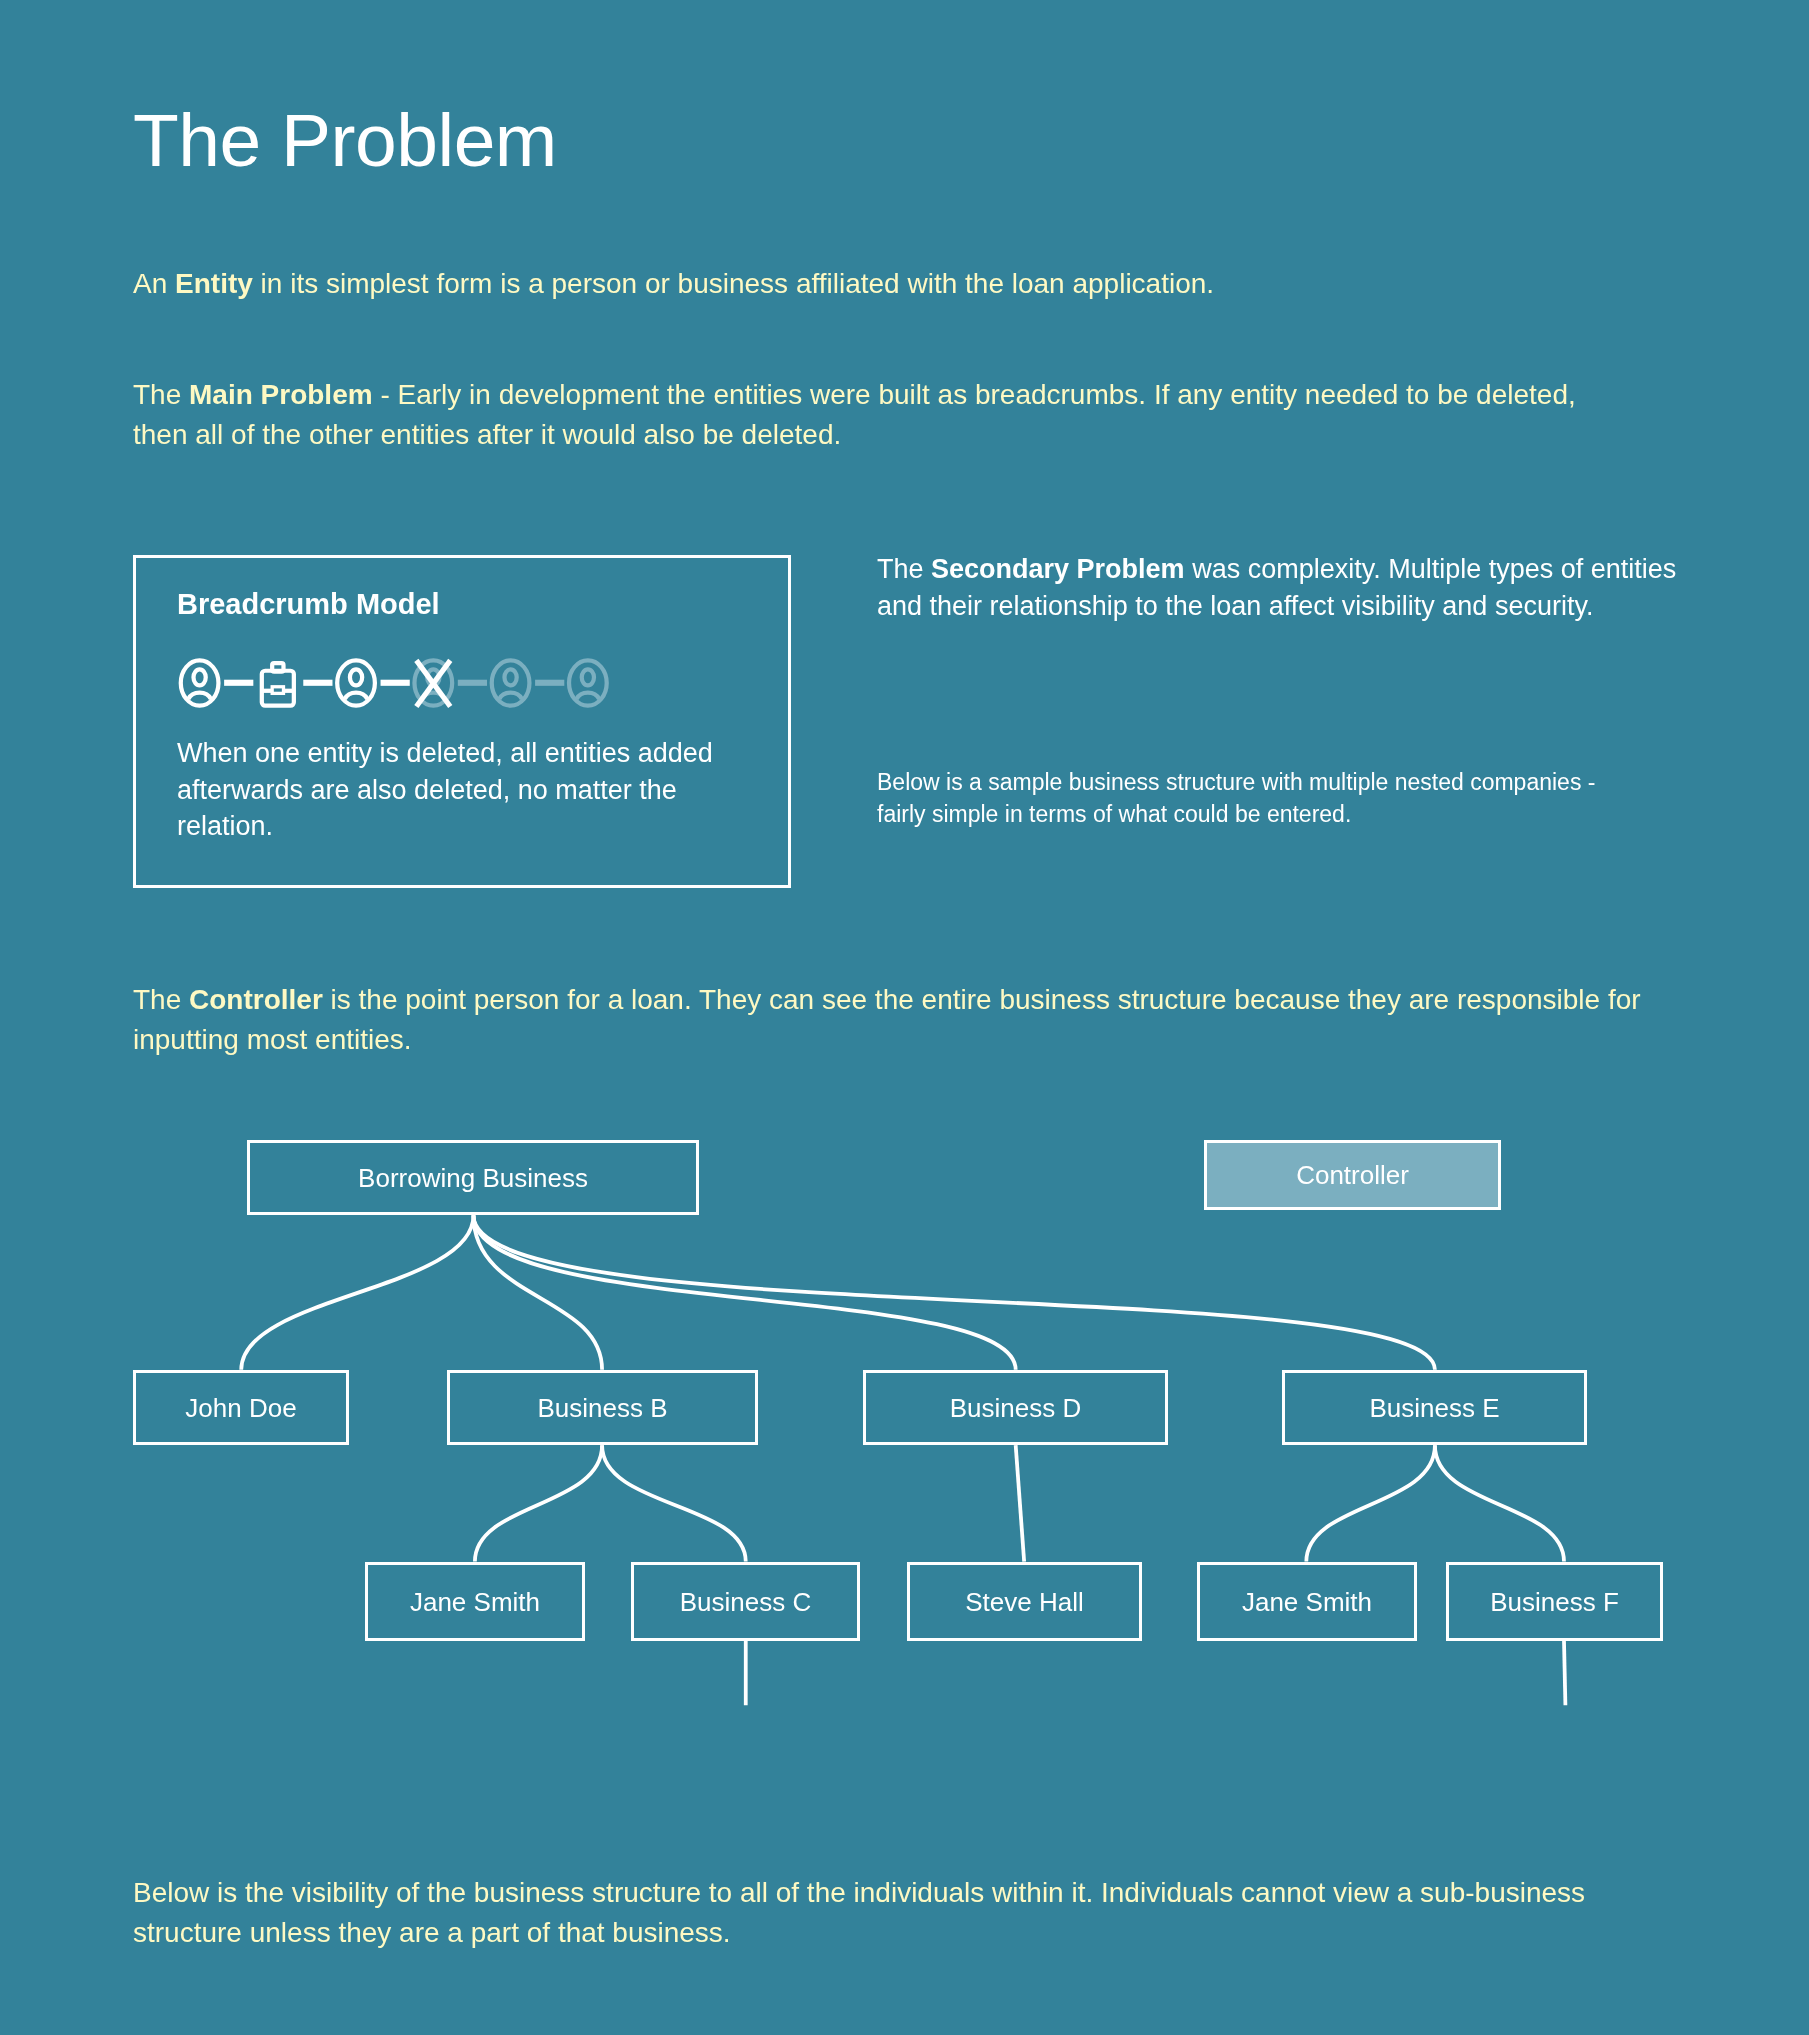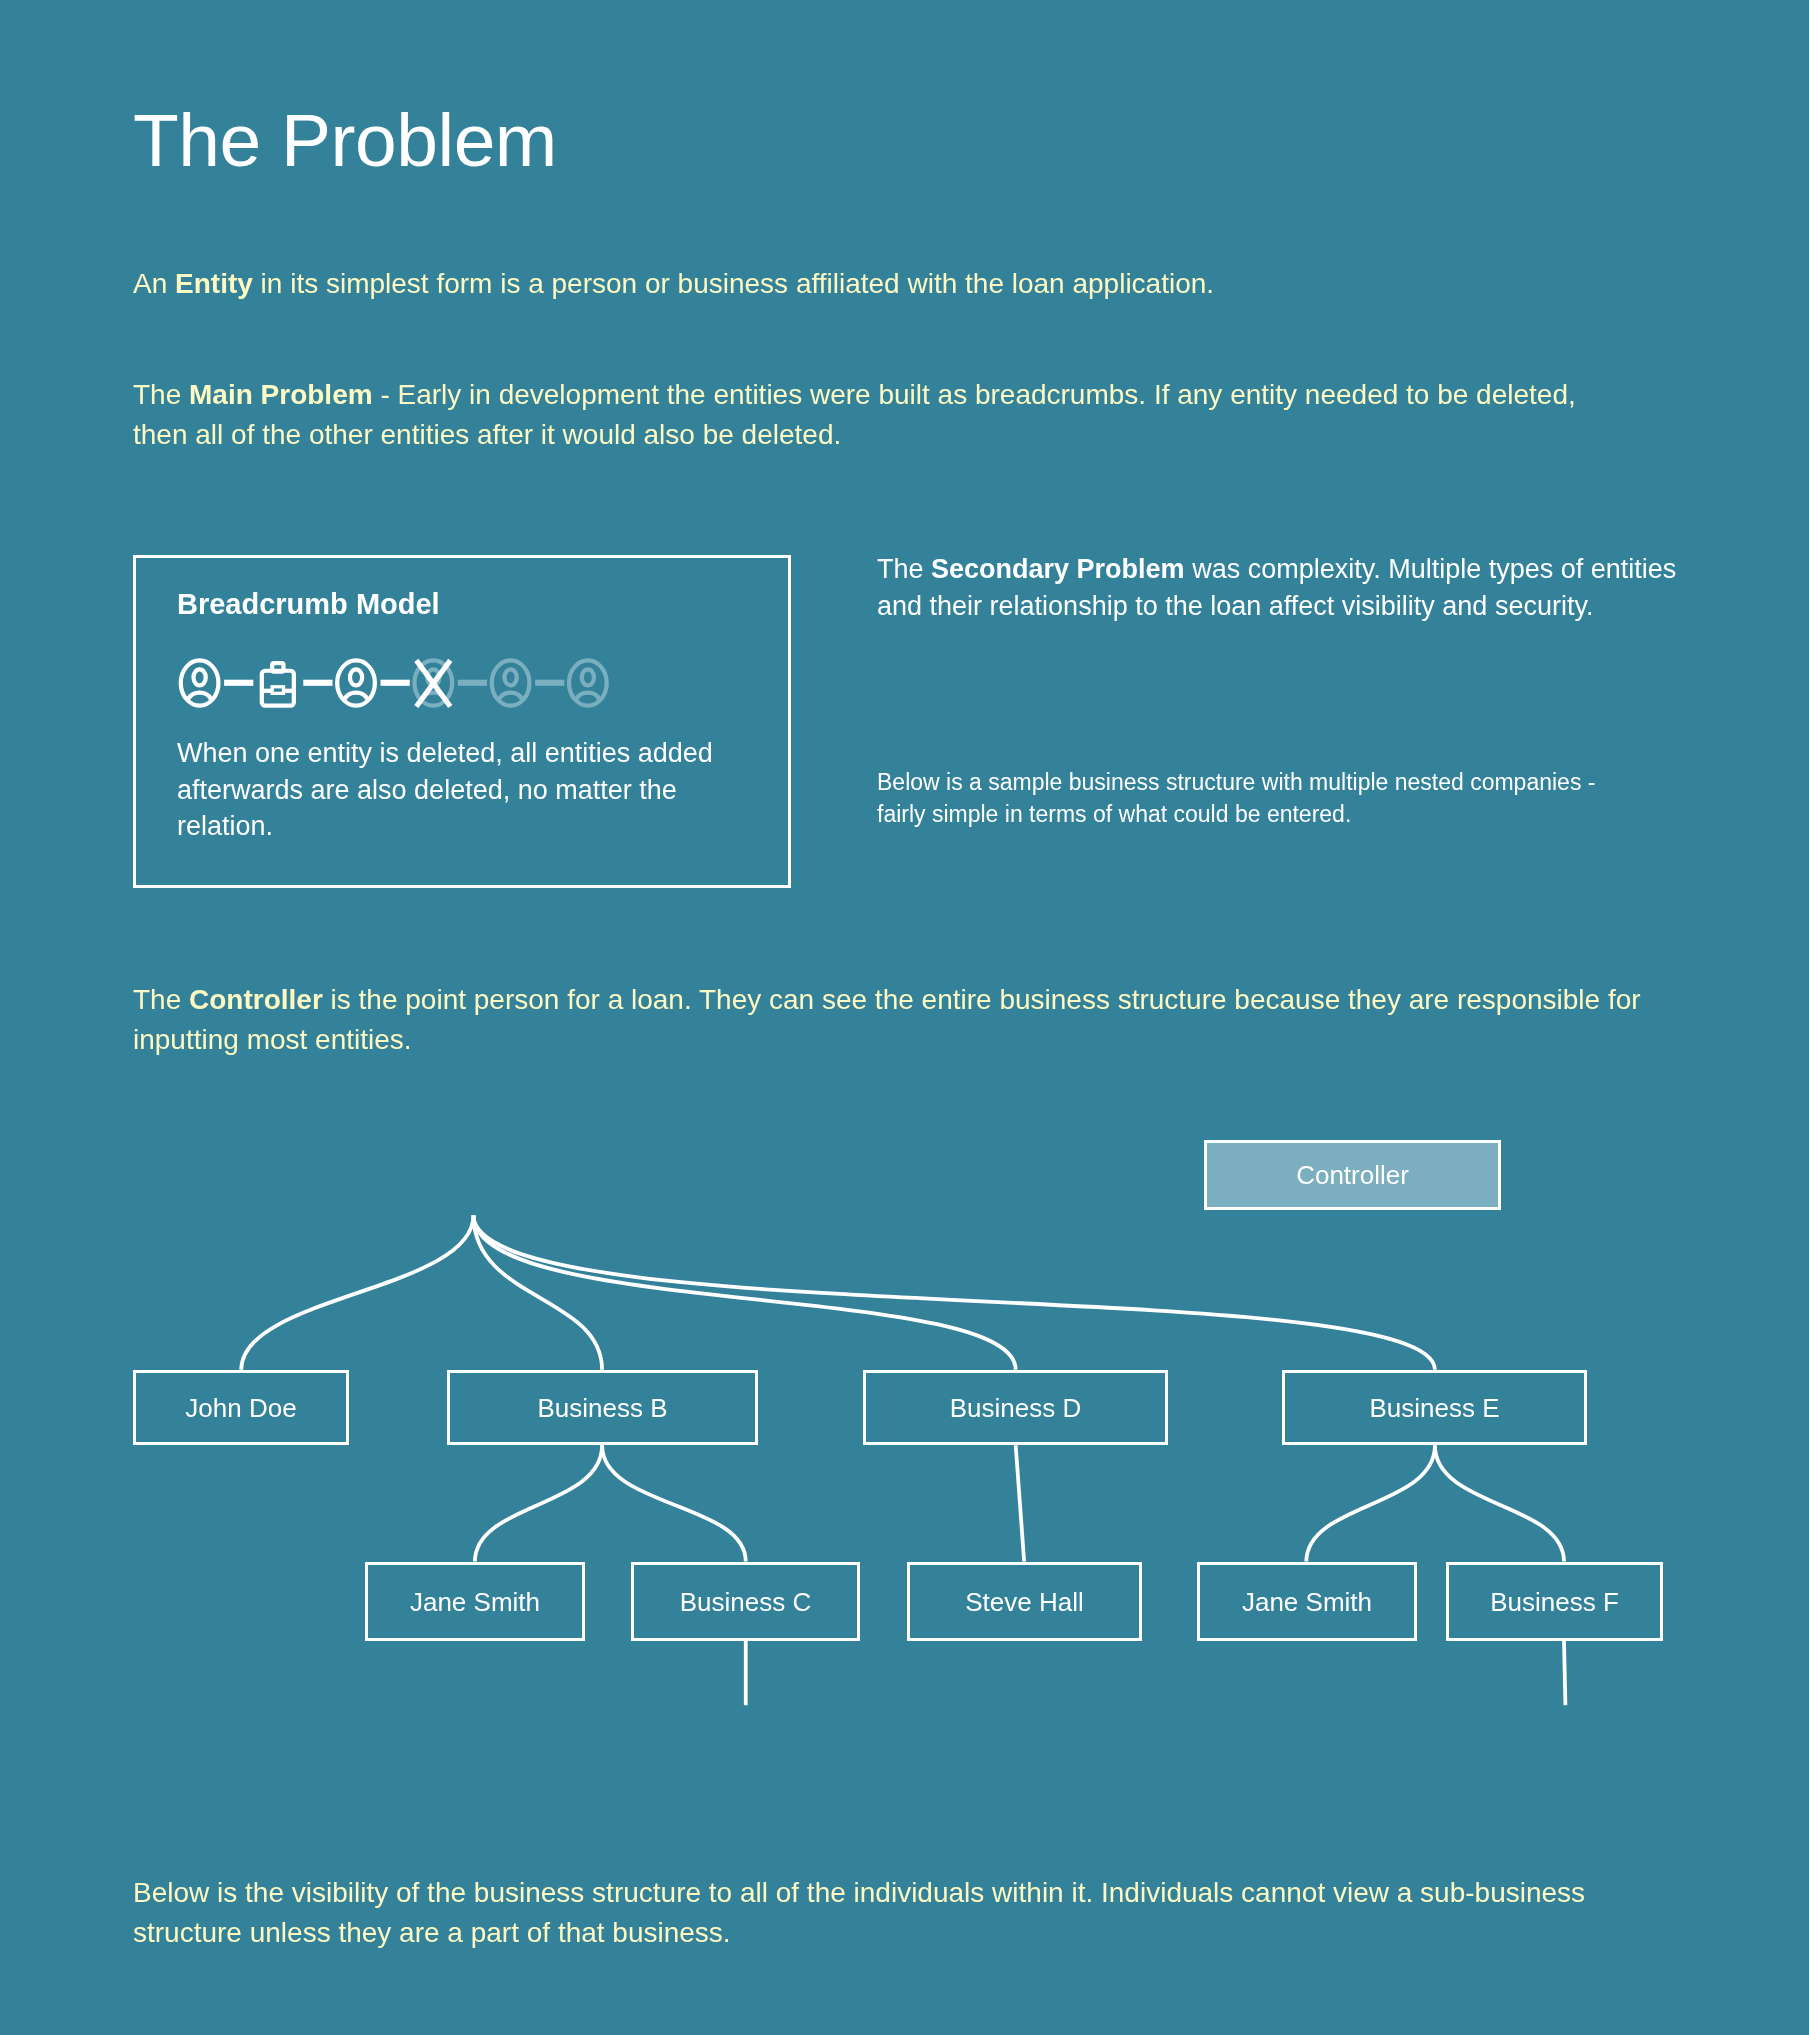--- a/index.html
+++ b/index.html
@@ -200,20 +200,21 @@
       <path d="M2156,3068 L2174,3315"></path>
 
       <path d="M3046,3068 C3046,3200 2773,3190 2773,3315"></path>
       <path d="M3046,3068 C3046,3200 3320,3190 3320,3315"></path>
 
       <path d="M1583,3483 L1583,3620"></path>
       <path d="M3320,3483 L3323,3620"></path>
     </g>
   </svg>
 
+  <div class="node" id="node-borrowing-business">Borrowing Business</div>
   <div class="node highlight" id="node-controller">Controller</div>
 
   <div class="node" id="node-john-doe">John Doe</div>
   <div class="node" id="node-business-b">Business B</div>
   <div class="node" id="node-business-d">Business D</div>
   <div class="node" id="node-business-e">Business E</div>
 
   <div class="node" id="node-jane-smith-1">Jane Smith</div>
   <div class="node" id="node-business-c">Business C</div>
   <div class="node" id="node-steve-hall">Steve Hall</div>

